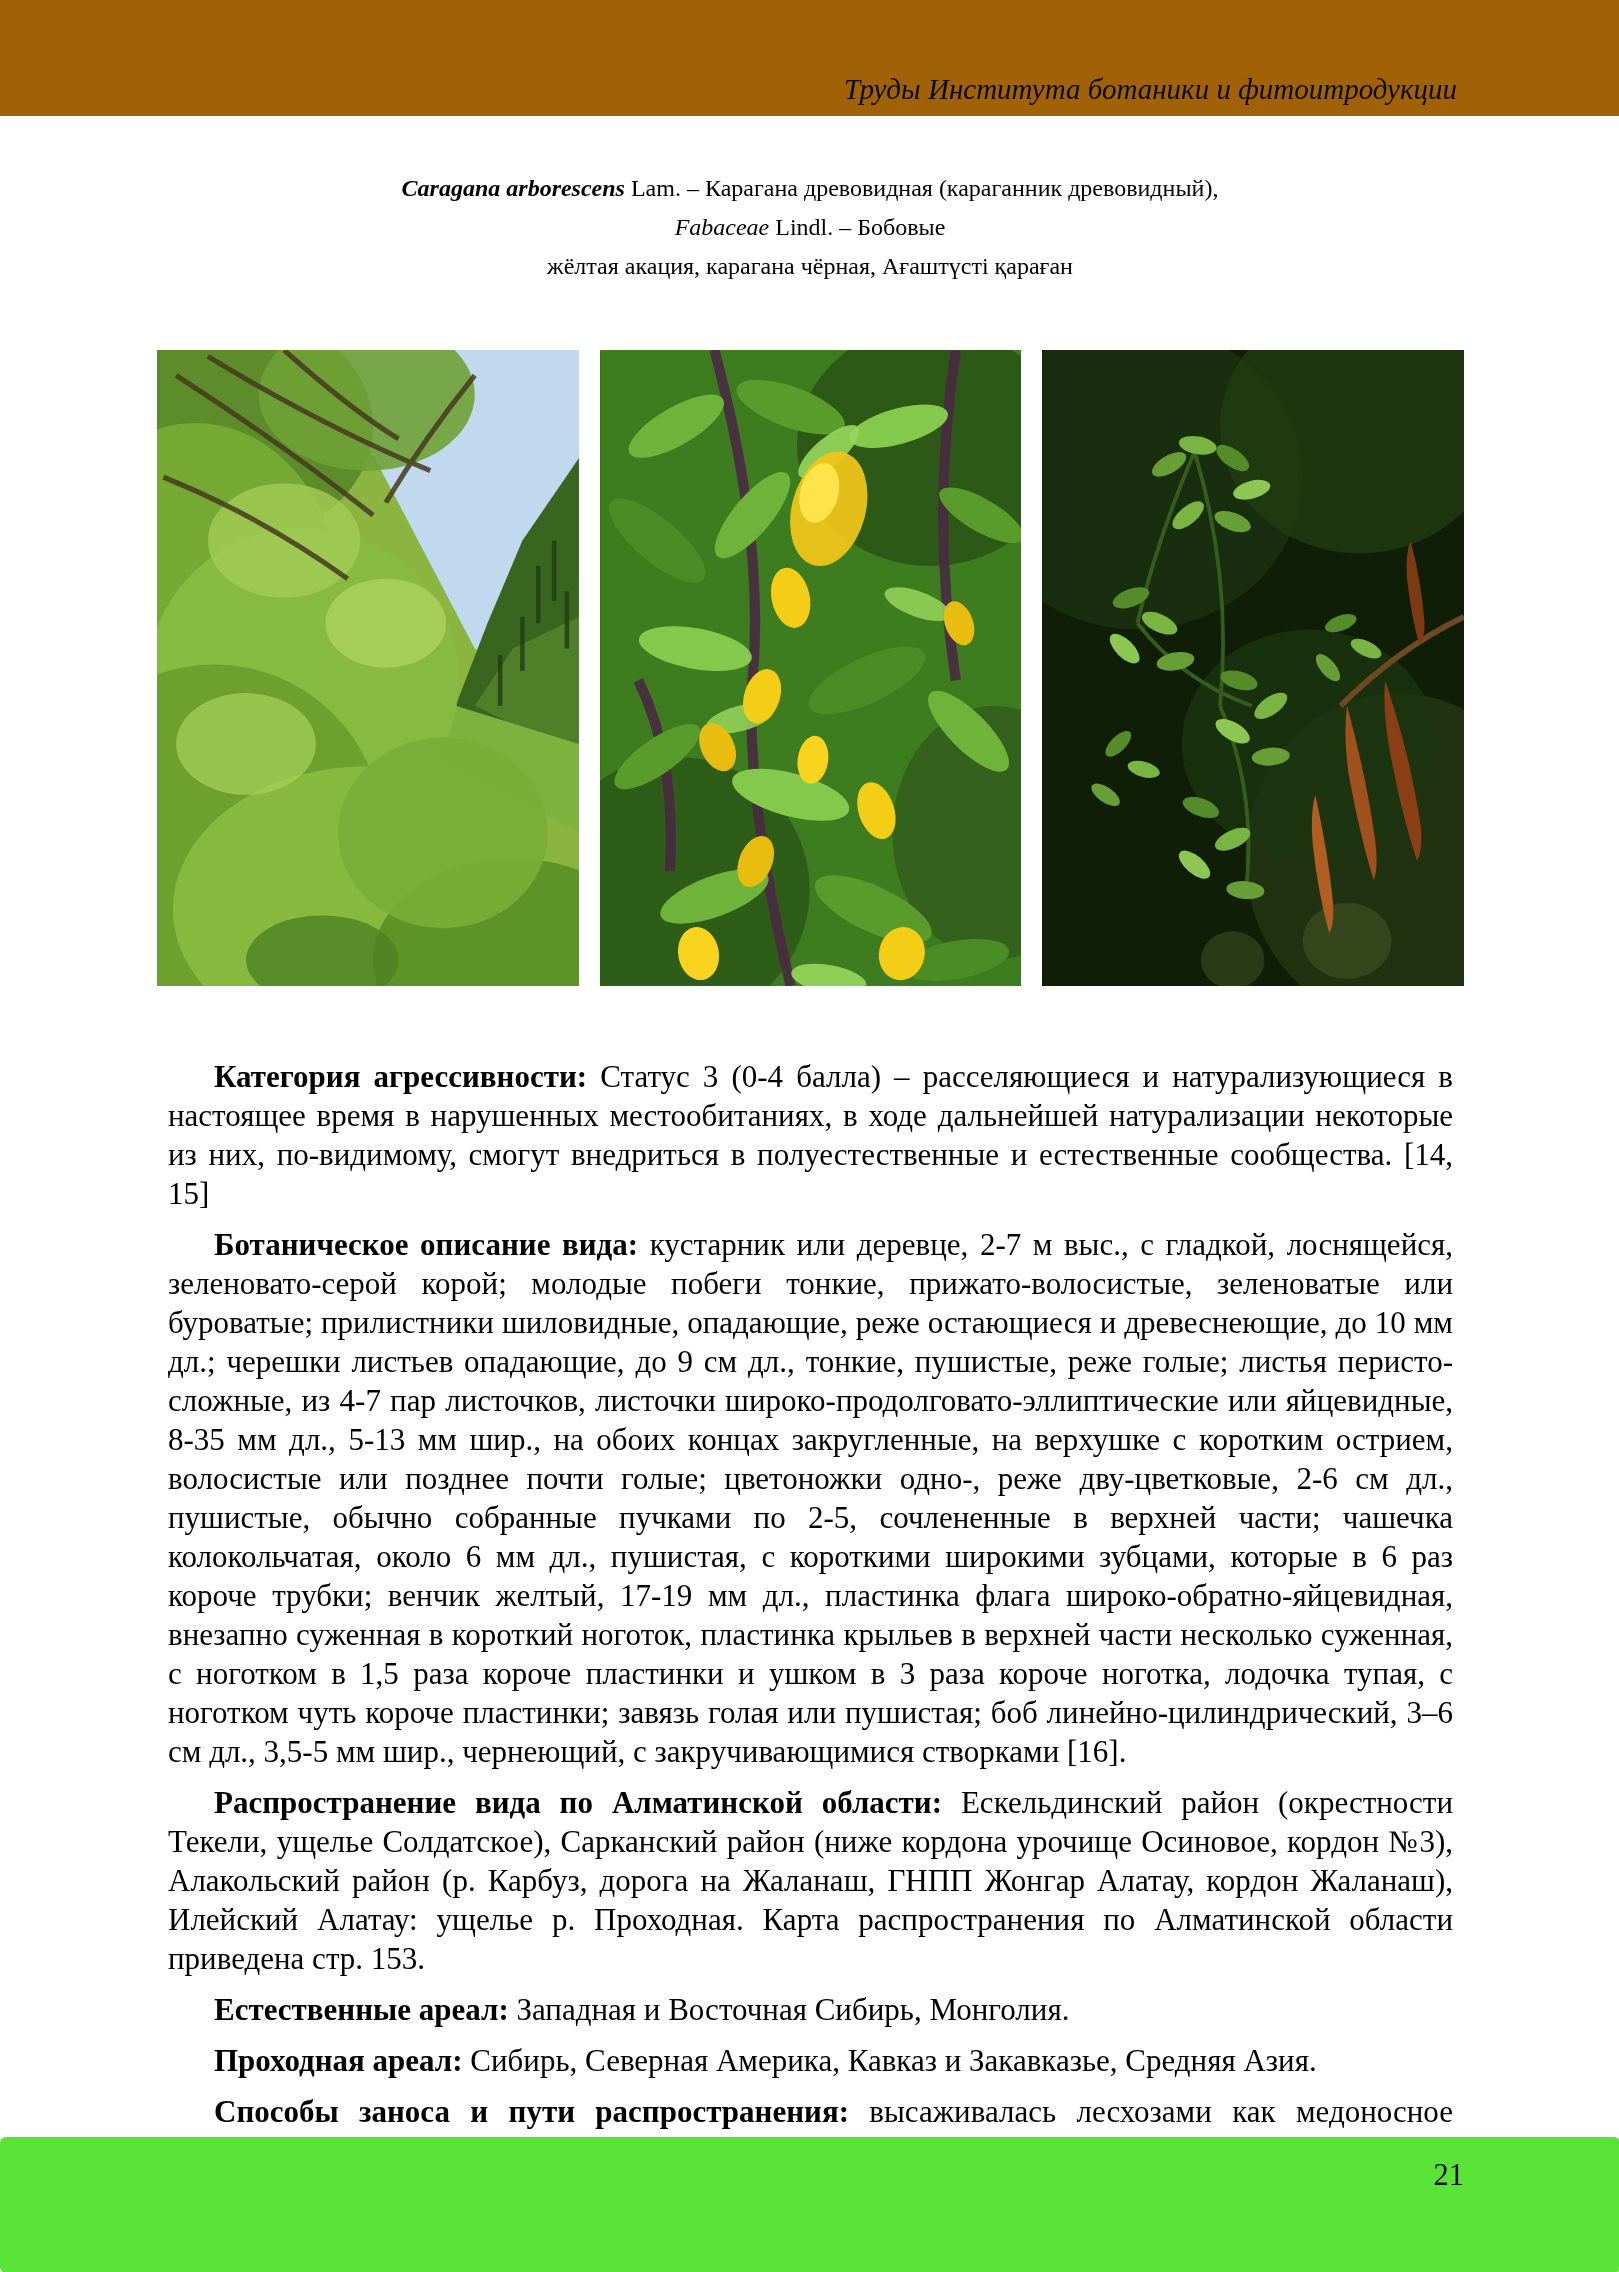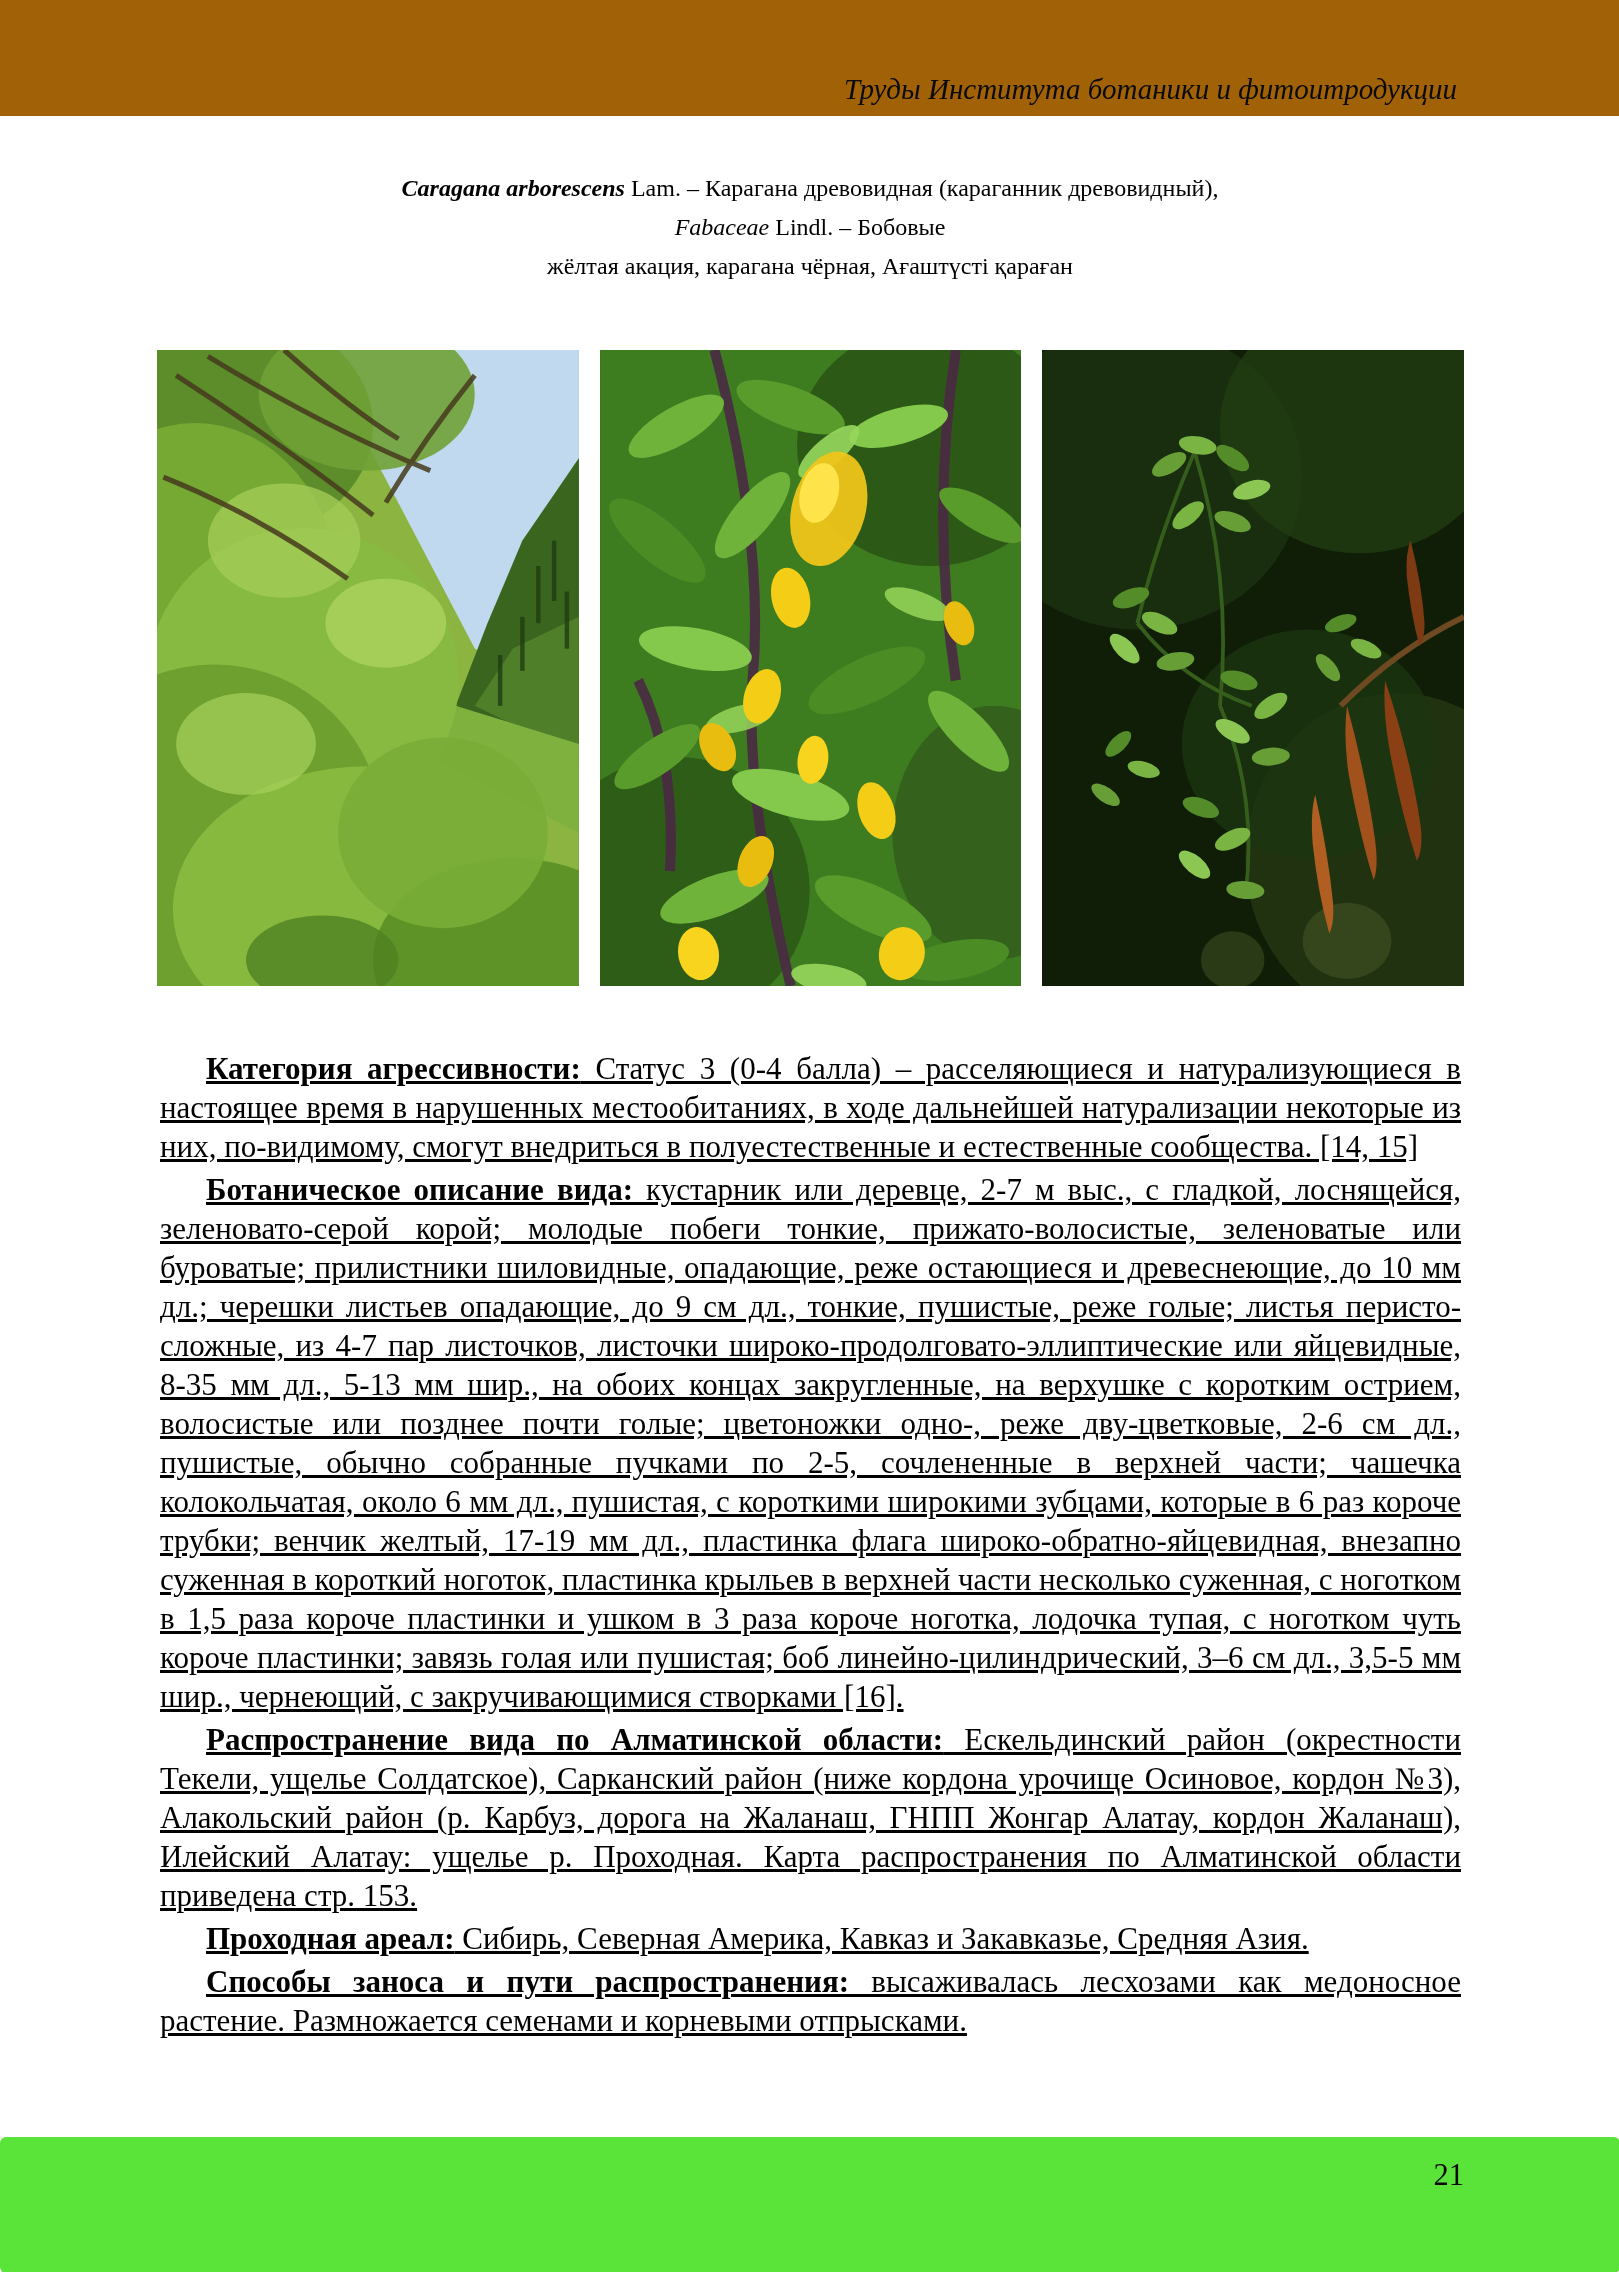--- a/index.html
+++ b/index.html
@@ -34,21 +34,21 @@
     display:flex; gap:21px;
   }
   .photo { width:422px; height:636px; overflow:hidden; position:relative; background:#224411; }
   .photo svg { display:block; width:422px; height:636px; }
 
   
   .body-text {
     position:absolute; left:156px; top:1045px; width:1309px;
     font-size:31px; line-height:39px; text-align:justify; color:#000;
   }
-  .body-text p { margin:4px; text-indent:46px;text-decoration:underline; }
+  .body-text p { margin:12px; text-indent:46px; }
   .body-text .lead { font-weight:bold; }
 
   
   .footer-band {
     position:absolute; left:0; top:2137px; width:1620px; height:136px;
     background:#5ae43a;
     border-radius:6px;
   }
   .page-number {
     position:absolute; right:156px; top:23px;
@@ -205,20 +205,21 @@
         </g>
       </svg>
     </div>
 
   </div>
 
   <div class="body-text">
     <p><span class="lead">Категория агрессивности:</span><span> Статус 3 (0-4 балла) – расселяющиеся и натурализующиеся в настоящее время в нарушенных местообитаниях, в ходе дальнейшей натурализации некоторые из них, по-видимому, смогут внедриться в полуестественные и естественные сообщества. [14, 15]</span></p>
     <p><span class="lead">Ботаническое описание вида:</span><span> кустарник или деревце, 2-7 м выс., с гладкой, лоснящейся, зеленовато-серой корой; молодые побеги тонкие, прижато-волосистые, зеленоватые или буроватые; прилистники шиловидные, опадающие, реже остающиеся и древеснеющие, до 10 мм дл.; черешки листьев опадающие, до 9 см дл., тонкие, пушистые, реже голые; листья перисто-сложные, из 4-7 пар листочков, листочки широко-продолговато-эллиптические или яйцевидные, 8-35 мм дл., 5-13 мм шир., на обоих концах закругленные, на верхушке с коротким острием, волосистые или позднее почти голые; цветоножки одно-, реже дву-цветковые, 2-6 см дл., пушистые, обычно собранные пучками по 2-5, сочлененные в верхней части; чашечка колокольчатая, около 6 мм дл., пушистая, с короткими широкими зубцами, которые в 6 раз короче трубки; венчик желтый, 17-19 мм дл., пластинка флага широко-обратно-яйцевидная, внезапно суженная в короткий ноготок, пластинка крыльев в верхней части несколько суженная, с ноготком в 1,5 раза короче пластинки и ушком в 3 раза короче ноготка, лодочка тупая, с ноготком чуть короче пластинки; завязь голая или пушистая; боб линейно-цилиндрический, 3–6 см дл., 3,5-5 мм шир., чернеющий, с закручивающимися створками [16].</span></p>
     <p><span class="lead">Распространение вида по Алматинской области:</span><span> Ескельдинский район (окрестности Текели, ущелье Солдатское), Сарканский район (ниже кордона урочище Осиновое, кордон №3), Алакольский район (р. Карбуз, дорога на Жаланаш, ГНПП Жонгар Алатау, кордон Жаланаш), Илейский Алатау: ущелье р. Проходная. Карта распространения по Алматинской области приведена стр. 153.</span></p>
+    <p><span class="lead">Естественные ареал:</span><span> Западная и Восточная Сибирь, Монголия.</span></p>
     <p><span class="lead">Проходная ареал:</span><span> Сибирь, Северная Америка, Кавказ и Закавказье, Средняя Азия.</span></p>
     <p><span class="lead">Способы заноса и пути распространения:</span><span> высаживалась лесхозами как медоносное растение. Размножается семенами и корневыми отпрысками.</span></p>
   </div>
 
   <div class="footer-band">
     <div class="page-number">21</div>
   </div>
 
 </div>
 

